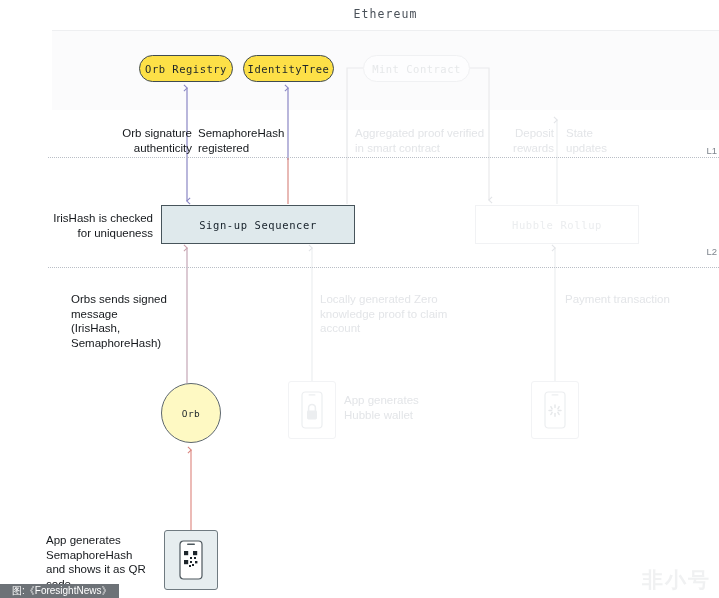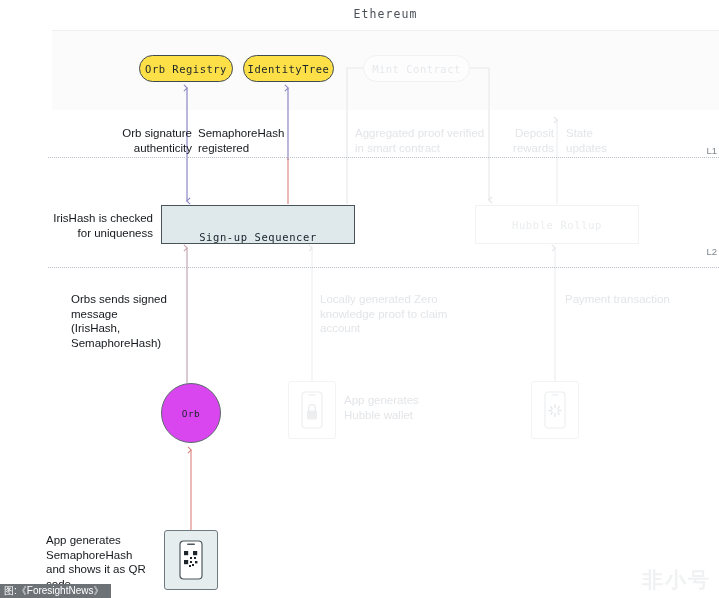--- a/index.html
+++ b/index.html
@@ -90,21 +90,21 @@
   #label-l2{ top:246px; }
 
   
   #box-sequencer{
     position:absolute;
     left:161px; top:205px;
     width:194px; height:39px;
     background:#dfe9ec;
     border:1.6px solid #47545b;
     box-sizing:border-box;
-    display:flex; align-items:flex-end; justify-content:center;
+    display:flex; align-items:center; justify-content:center;
     font-family:"DejaVu Sans Mono","Liberation Mono",monospace;
     font-size:10.5px;
     letter-spacing:0.6px;
     color:#16212a;
   }
   #box-hubble{
     position:absolute;
     left:475px; top:205px;
     width:164px; height:39px;
     background:#ffffff;
@@ -116,21 +116,21 @@
     letter-spacing:0.6px;
     color:#ebedef;
   }
 
   
   #orb-circle{
     position:absolute;
     left:161px; top:383px;
     width:60px; height:60px;
     border-radius:50%;
-    background:#d946ef;
+    background:#fef9c3;
     border:1.5px solid #5d676e;
     box-sizing:border-box;
     display:flex; align-items:center; justify-content:center;
     font-family:"DejaVu Sans Mono","Liberation Mono",monospace;
     font-size:9.5px;
     letter-spacing:0.5px;
     color:#1c252b;
   }
   svg.arrow-layer{ position:absolute; left:0; top:0; width:719px; height:598px; pointer-events:none; }
 
@@ -172,21 +172,21 @@
     background:#ffffff;
     border:1.2px solid #f2f3f5;
     border-radius:3px;
   }
 
   
   #wm-source{
     position:absolute;
     left:0px; top:584px;
     height:14px;
-    padding:0 8px 0 4px;
+    padding:0 8px 0 12px;
     background:#6d7277;
     color:#ffffff;
     font-size:10px;
     line-height:14px;
     font-family:"Liberation Sans", sans-serif;
     white-space:nowrap;
   }
   #wm-logo{
     position:absolute;
     right:8px; top:566px;

